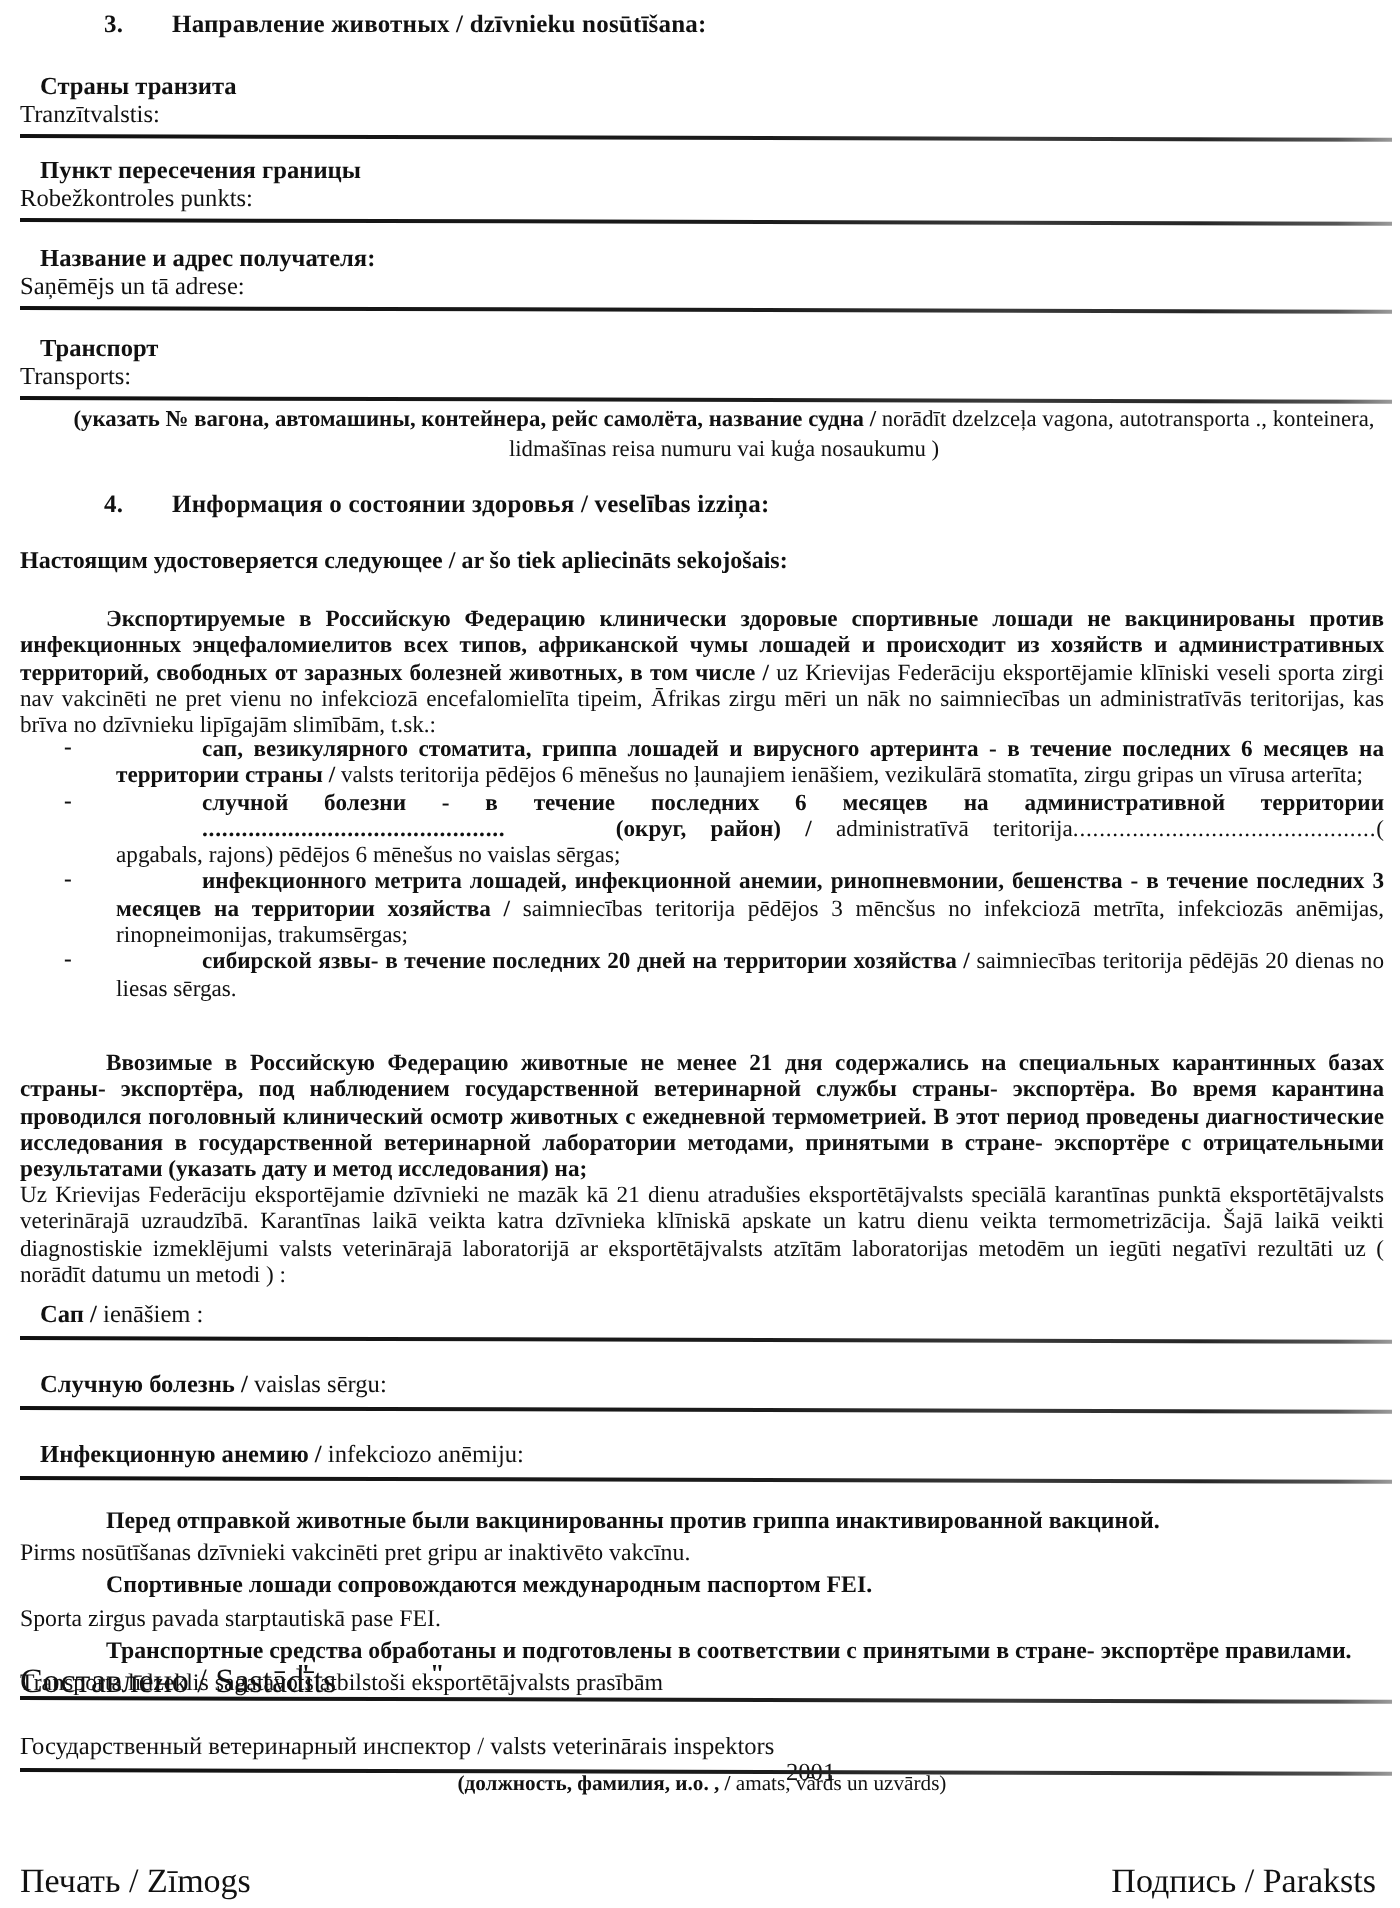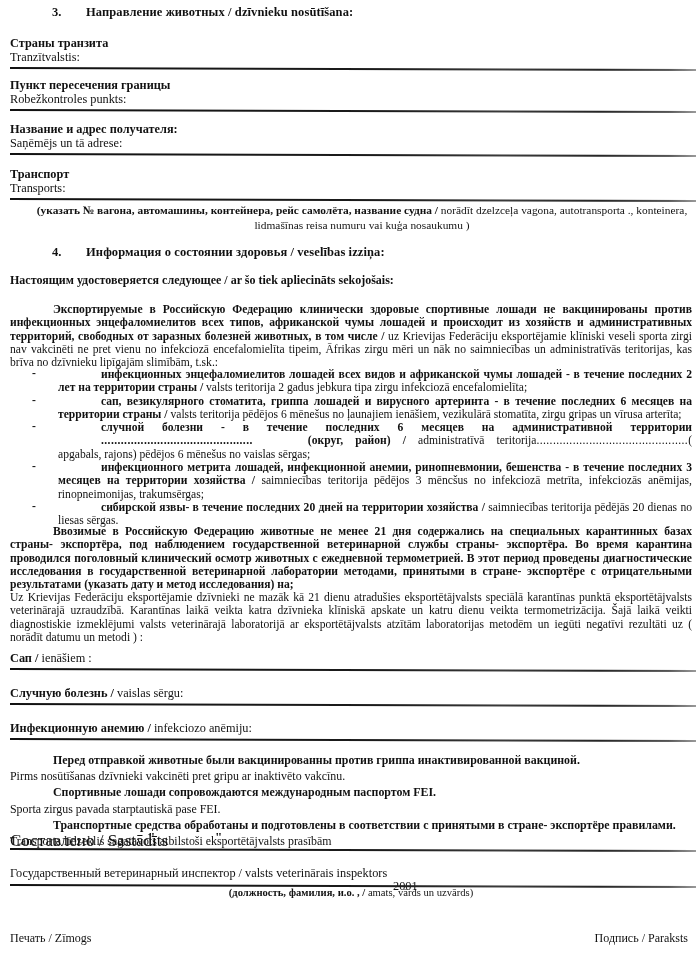--- a/index.html
+++ b/index.html
@@ -35,20 +35,21 @@
   }
   .sec-num {
     display: inline-block;
     width: 34px;
   }
 
   .fieldlabel-ru {
     font-weight: bold;
     font-size: 12.3px;
     line-height: 14px;
+    margin-left: 10px;
   }
   .fieldlabel-lv {
     font-weight: normal;
     font-size: 12.3px;
     line-height: 14px;
   }
 
   
   .rule {
     position: absolute;
@@ -105,21 +106,21 @@
     font-size: 10.6px;
     font-weight: bold;
     text-align: center;
   }
   .small-caption .lvpart { font-weight: normal; }
 
   .dots { letter-spacing: .4px; }
 
   .footer-left, .footer-right {
     position: absolute;
-    font-size: 12px;
+    font-size: 17px;
   }
 
   .qmark { font-weight: bold; }
 </style>
 </head>
 <body>
 
 <div class="page">
 
   <div class="blk sec-head" style="left:52px; top:5px;">
@@ -162,23 +163,20 @@
   <div class="blk" style="left:10px; top:273px; font-size:12px; font-weight:bold;">
     <span>Настоящим удостоверяется следующее / ar šo tiek apliecināts sekojošais:</span>
   </div>
 
   <div class="blk para" style="left:10px; top:303px; width:682px;">
     <span class="ru">Экспортируемые в Российскую Федерацию клинически здоровые спортивные лошади не вакцинированы против инфекционных энцефаломиелитов всех типов, африканской чумы лошадей и происходит из хозяйств и административных территорий, свободных от заразных болезней животных, в том числе / </span><span class="lv">uz Krievijas Federāciju eksportējamie klīniski veseli sporta zirgi nav vakcinēti ne pret vienu no infekciozā encefalomielīta tipeim, Āfrikas zirgu mēri un nāk no saimniecības un administratīvās teritorijas, kas brīva no dzīvnieku lipīgajām slimībām, t.sk.:</span>
   </div>
 
   <div class="bullets" style="left:10px; top:368px; width:682px;">
 
-    <div class="bullet">
-      <span class="ru">инфекционных энцефаломиелитов лошадей всех видов и африканской чумы лошадей - в течение последних 2 лет на территории страны / </span><span class="lv">valsts teritorija 2 gadus jebkura tipa zirgu infekciozā encefalomielīta;</span>
-    </div>
 
 
     <div class="bullet">
       <span class="ru">сап, везикулярного стоматита, гриппа лошадей и вирусного артеринта - в течение последних 6 месяцев на территории страны / </span><span class="lv">valsts teritorija pēdējos 6 mēnešus no ļaunajiem ienāšiem, vezikulārā stomatīta, zirgu gripas un vīrusa arterīta;</span>
     </div>
 
     <div class="bullet">
       <span class="ru">случной болезни - в течение последних 6 месяцев на административной территории </span><span class="ru dots">..............................................</span><span class="ru"> (округ, район) / </span><span class="lv">administratīvā teritorija</span><span class="lv dots">..............................................</span><span class="lv">( apgabals, rajons) pēdējos 6 mēnešus no vaislas sērgas;</span>
     </div>
 

